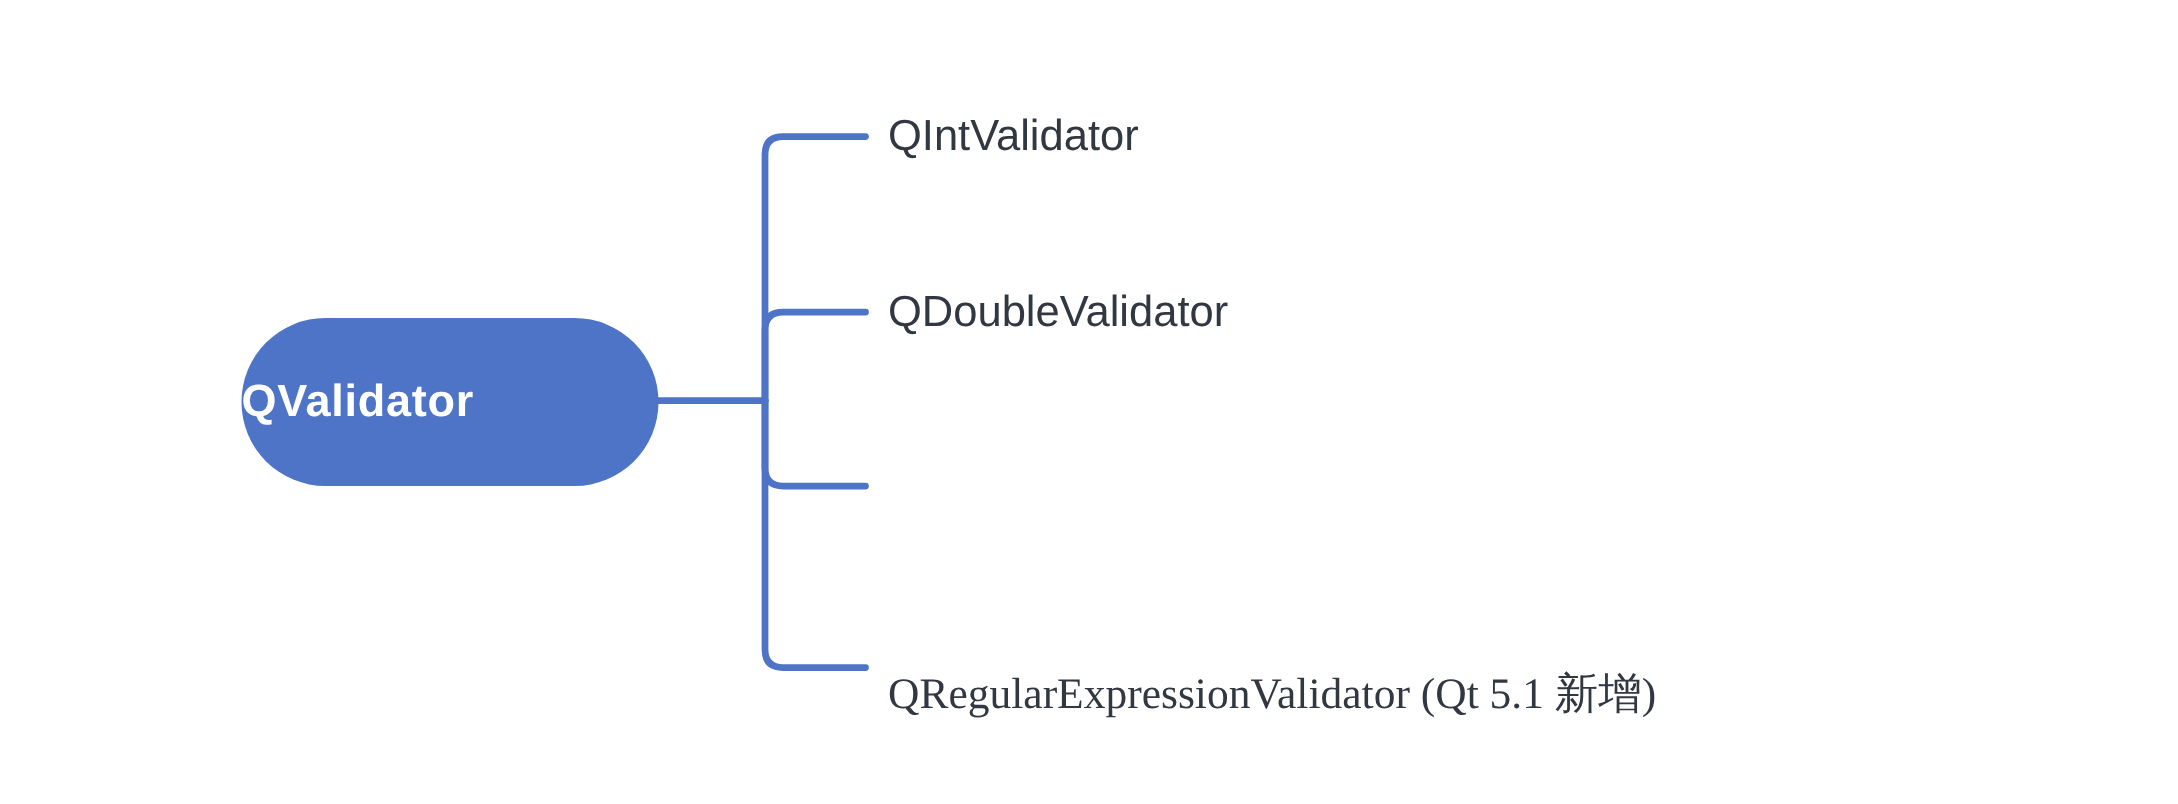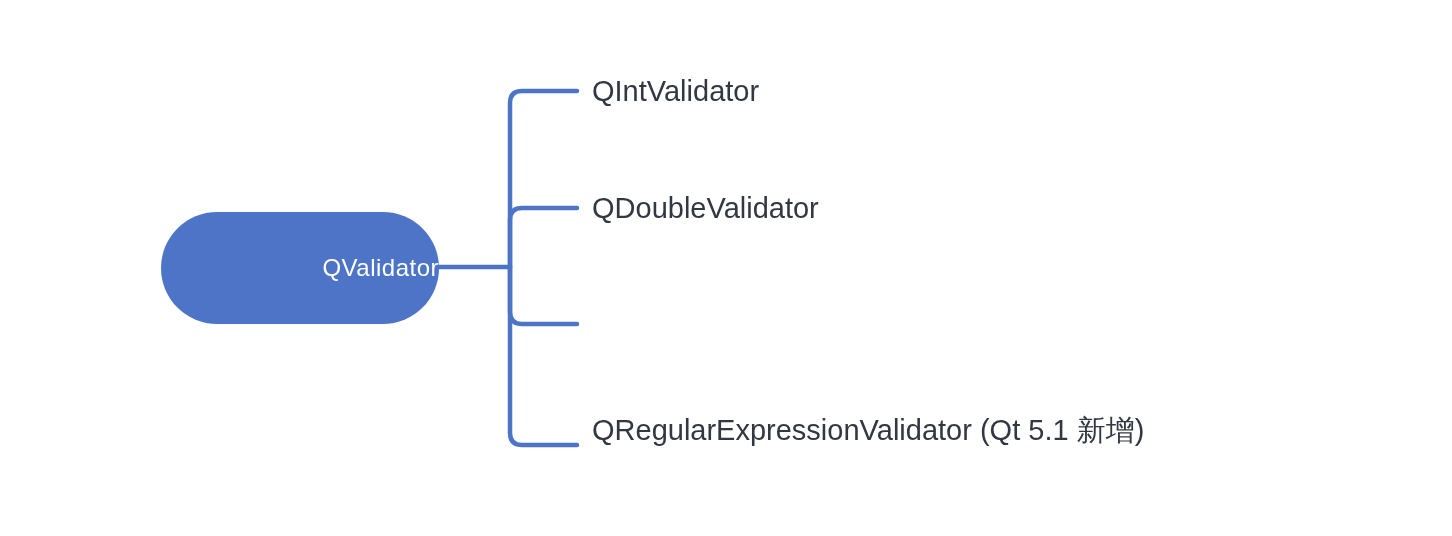--- a/index.html
+++ b/index.html
@@ -31,41 +31,41 @@
   .root-node {
     position: absolute;
     left: 161px;
     top: 212px;
     width: 278px;
     height: 112px;
     background: var(--accent, #4d74c6);
     border-radius: 56px;
     display: flex;
     align-items: center;
-    justify-content: flex-end;
+    justify-content: flex-start;
     color: var(--root-text, #ffffff);
-    font-size: 24px;
-    font-weight: normal;
+    font-size: 30px;
+    font-weight: bold;
     letter-spacing: 0.5px;
     cursor: default;
   }
   .child-label {
     position: absolute;
     left: 592px;
     height: 40px;
     line-height: 40px;
     color: var(--text, #323842);
     font-size: 29px;
     white-space: nowrap;
     cursor: default;
   }
   .child-label.c0 { top: 71px; }
   .child-label.c1 { top: 188px; }
   .child-label.c2 { top: 304px; }
-  .child-label.c3 { top: 410px; }
+  .child-label.c3 { top: 443px; font-family: Liberation Serif, serif; }
 </style>
 </head>
 <body>
 
 <div id="canvas" style="--accent: #4d74c6; --text: #323842; --root-text: #ffffff; --bg: #ffffff;">
 
   <svg id="connectors" viewBox="0 0 1452 536">
     <path d="M438 267 L510 267"></path>
     <path d="M510 267 L510 103 Q510 91 522 91 L577 91"></path>
     <path d="M510 267 L510 220 Q510 208 522 208 L577 208"></path>

